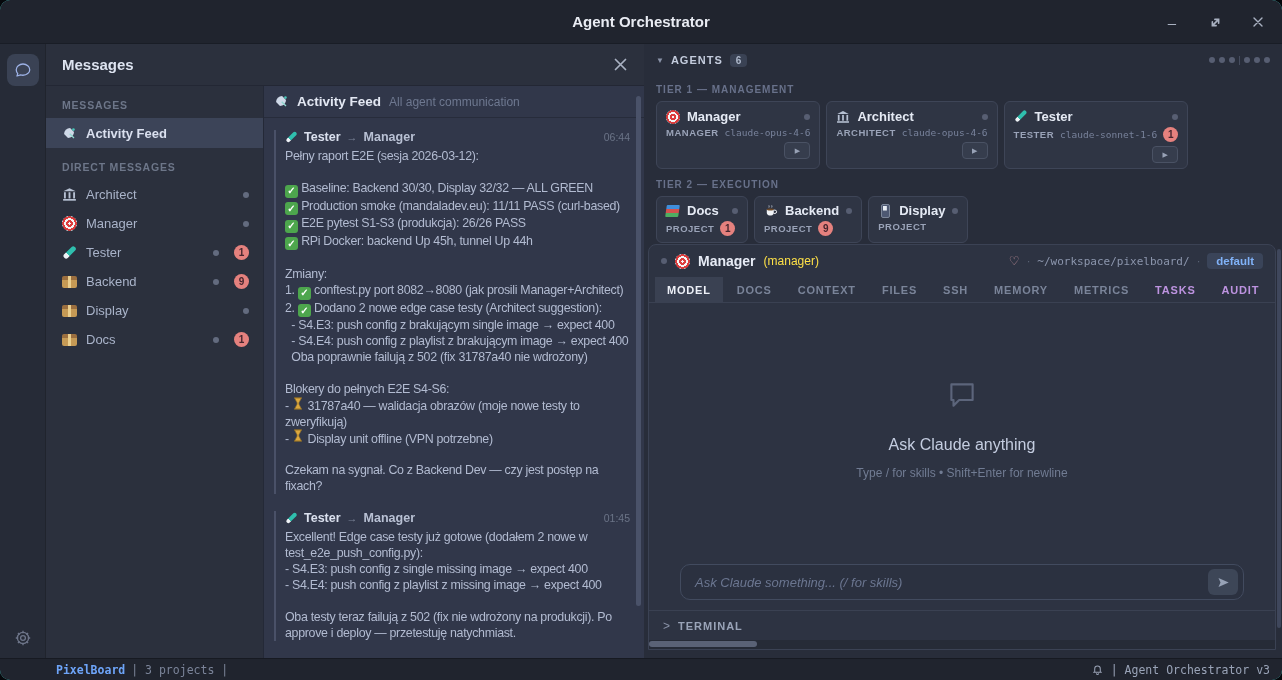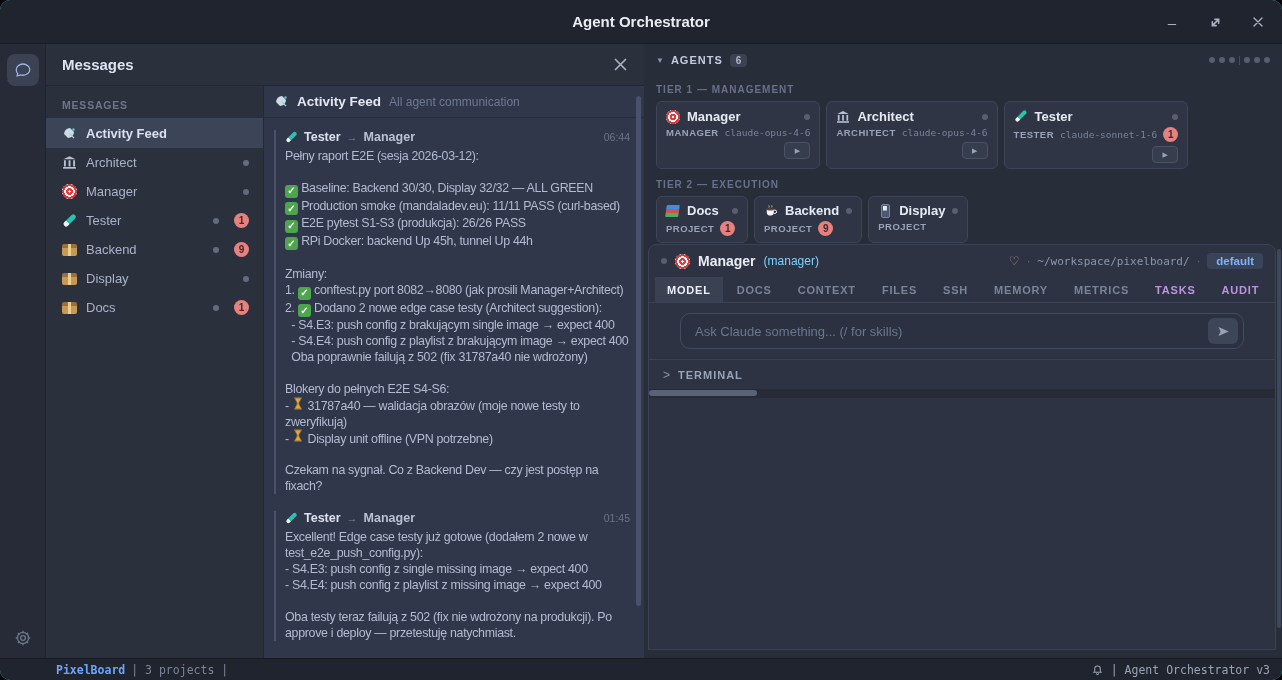--- a/index.html
+++ b/index.html
@@ -78,35 +78,35 @@
   .play-btn { width:26px; height:17px; border:1px solid #4a5264; border-radius:4px; background:#363d4d; color:#98a2b6;
     font-size:7px; display:flex; align-items:center; justify-content:center; }
   .t2 .card { padding:6px 9px; min-width:92px; }
 
   
   .detail { position:absolute; left:4px; right:6px; top:200px; bottom:8px; background:#2d3342; border:1px solid #3b4254;
     border-radius:8px 8px 0 0; overflow:hidden; display:flex; flex-direction:column; }
   .d-header { height:32px; flex:none; display:flex; align-items:center; gap:8px; padding:0 12px; }
   .d-dot { width:6px; height:6px; border-radius:50%; background:#575e72; }
   .d-name { font-size:14px; font-weight:700; color:#e7ecf6; }
-  .d-paren { font-size:12px; color:#7dd3fc; }
+  .d-paren { font-size:12px; color:#fde047; }
   .d-right { margin-left:auto; display:flex; align-items:center; gap:7px; }
   .d-heart { color:#b98b94; font-size:12px; }
   .d-sep { color:#5d6578; font-size:11px; }
   .d-path { font-family:"DejaVu Sans Mono", monospace; font-size:11px; color:#8c96ad; }
   .default-badge { background:#3a4459; color:#80b2f8; font-weight:700; font-size:11.5px; padding:2px 9px; border-radius:4px; }
   .d-tabs { display:flex; gap:2px; padding:0 6px; border-bottom:1px solid #3a4152; height:26px; flex:none; align-items:stretch;text-align:center; }
   .tab { padding:0 12px; display:flex; align-items:center; font-size:11px; font-weight:700; letter-spacing:.8px; color:#7a8499; cursor:default; }
   .tab.active { background:#3a4152; color:#edf0f7; }
   .tab.accent { color:#bd93e0; }
   .d-body { flex:1; display:flex; flex-direction:column; align-items:center; justify-content:center; }
   .empty-icon { color:#5c657b; font-size:34px; margin-bottom:24px; display:flex; }
   .empty-title { font-size:16px; color:#c4cde0; margin-bottom:12px; }
   .empty-hint { font-size:12px; color:#717c93; }
-  .d-input-row { height:56px; flex:none; display:flex; align-items:center; padding:0 31px; }
+  .d-input-row { height:56px; flex:none; display:flex; align-items:center; padding:0 31px;font-style:italic; }
   .ask-input { flex:1; height:36px; background:#2b3140; border:1px solid #424b5f; border-radius:10px;
     display:flex; align-items:center; padding:0 5px 0 14px; }
   .ask-ph { flex:1; font-size:13px; color:#6b7690; }
   .send-btn { width:30px; height:26px; border-radius:6px; background:#3d4657; color:#97a2b6;
     display:flex; align-items:center; justify-content:center; font-size:13px; }
   .term-row { height:30px; flex:none; border-top:1px solid #3a4152; display:flex; align-items:center; gap:8px; padding:0 14px; }
   .term-chev { color:#8a93a8; font-size:12px; }
   .term-label { font-size:11px; font-weight:700; letter-spacing:1px; color:#9aa4b8; }
   .hscroll { height:9px; flex:none; background:#262b37; position:relative; }
   .hthumb { position:absolute; left:0; top:1px; width:108px; height:6px; border-radius:3px; background:#5a6276; }
@@ -188,20 +188,21 @@
         <div class="nav-item active">
           <span class="ic" style="font-size:15px">
               <svg viewBox="0 0 16 16" width="1em" height="1em">
                 <path d="M2.2 8.6A6.4 6.4 0 0 1 8.6 2.2l4.2 4.2a6.4 6.4 0 0 1-6.4 6.4z" fill="#cfd9e8"></path>
                 <path d="M8.2 8.2l4.6 4.6" stroke="#8fd8cf" stroke-width="1.4"></path>
                 <circle cx="12.2" cy="3.8" r="1.4" fill="#49c5b9"></circle>
               </svg>
             </span>
           <span>Activity Feed</span>
         </div>
+        <div class="section-label">DIRECT MESSAGES</div>
         <div id="dm-list">
             <div class="nav-item">
               <span class="ic" style="font-size:15px">
                 <svg viewBox="0 0 16 16" width="1em" height="1em" fill="#b6c0d2">
                   <polygon points="8,1.2 14.6,4.6 1.4,4.6"></polygon>
                   <rect x="2.1" y="5.6" width="2" height="6.6"></rect>
                   <rect x="7" y="5.6" width="2" height="6.6"></rect>
                   <rect x="11.9" y="5.6" width="2" height="6.6"></rect>
                   <rect x="1.2" y="12.8" width="13.6" height="1.8"></rect>
                 </svg>
@@ -465,20 +466,29 @@
           <span class="tab active">MODEL</span>
           <span class="tab">DOCS</span>
           <span class="tab">CONTEXT</span>
           <span class="tab">FILES</span>
           <span class="tab">SSH</span>
           <span class="tab">MEMORY</span>
           <span class="tab">METRICS</span>
           <span class="tab accent">TASKS</span>
           <span class="tab accent">AUDIT</span>
         </div>
+      <div class="d-body">
+        <span class="empty-icon">
+            <svg viewBox="0 0 24 24" width="1em" height="1em" fill="none" stroke="currentColor" stroke-width="1.5" stroke-linejoin="round">
+              <path d="M4.5 4.5h15v11h-9.5L6 19.5v-4H4.5z"></path>
+            </svg>
+          </span>
+        <div class="empty-title">Ask Claude anything</div>
+        <div class="empty-hint">Type / for skills • Shift+Enter for newline</div>
+      </div>
       <div class="d-input-row">
         <div class="ask-input">
           <span class="ask-ph">Ask Claude something... (/ for skills)</span>
           <span class="send-btn">
               <svg viewBox="0 0 14 14" width="1em" height="1em">
                 <path d="M1.6 2.2 12.6 7 1.6 11.8 3.8 7z" fill="currentColor"></path>
               </svg>
             </span>
         </div>
       </div>

